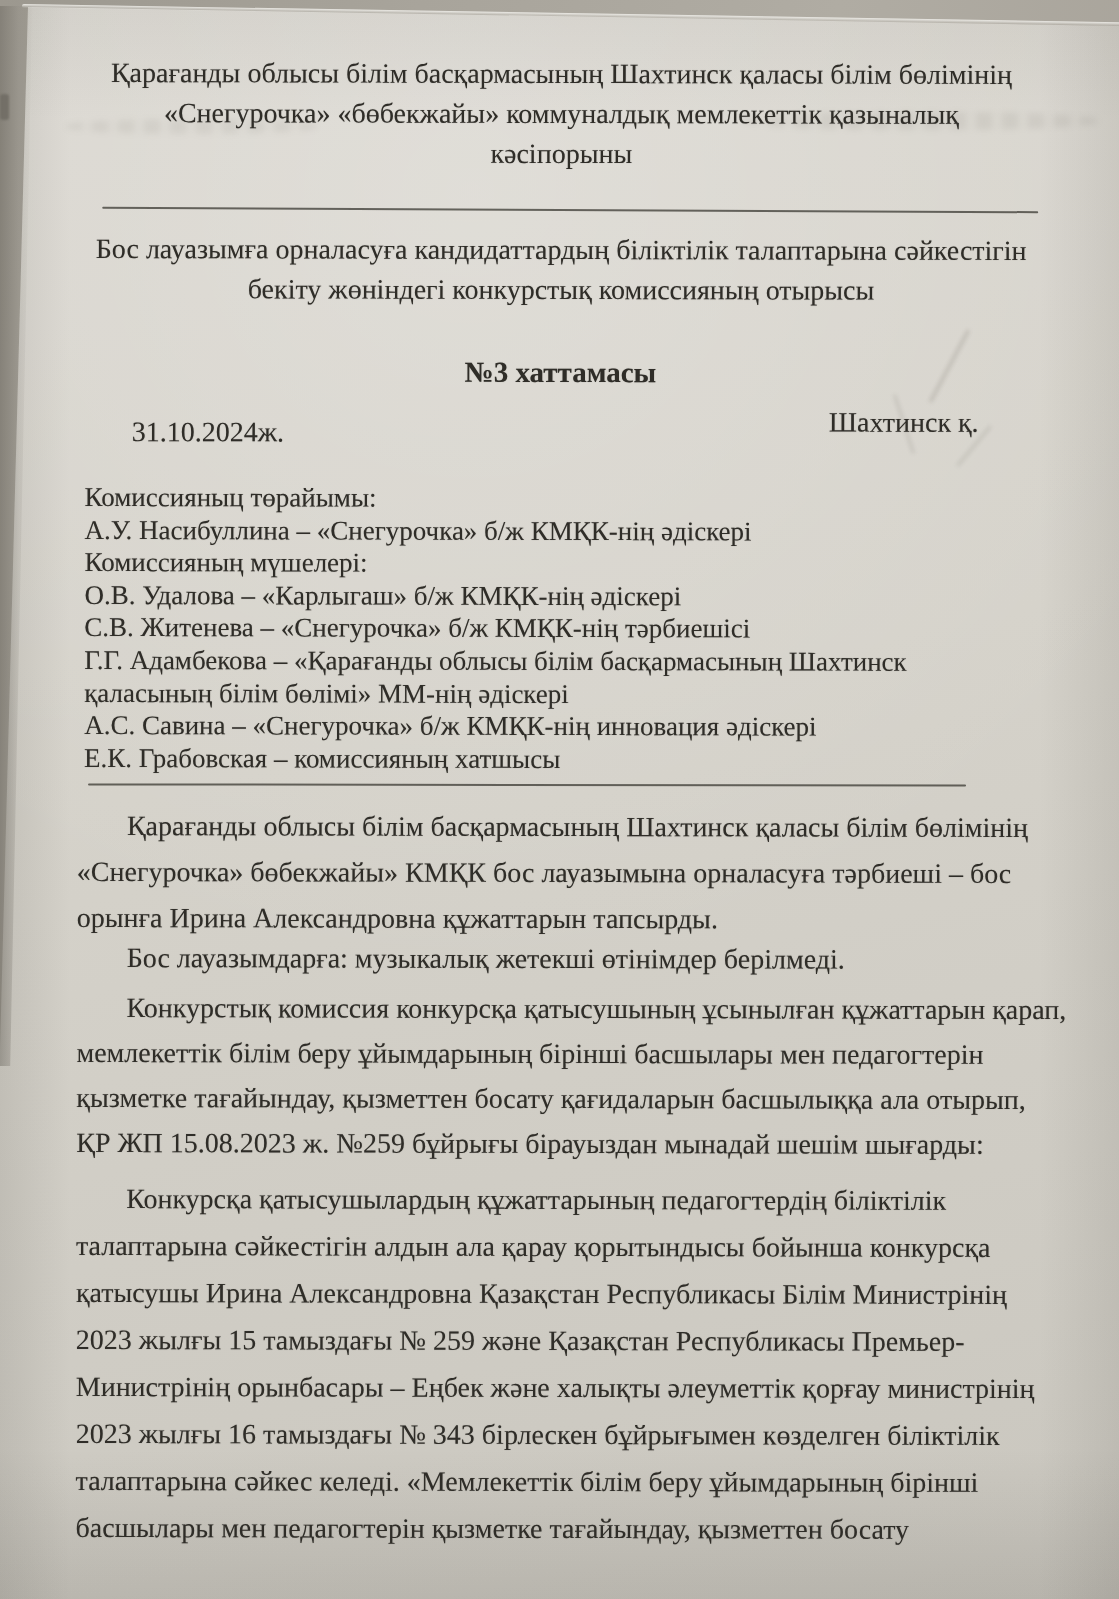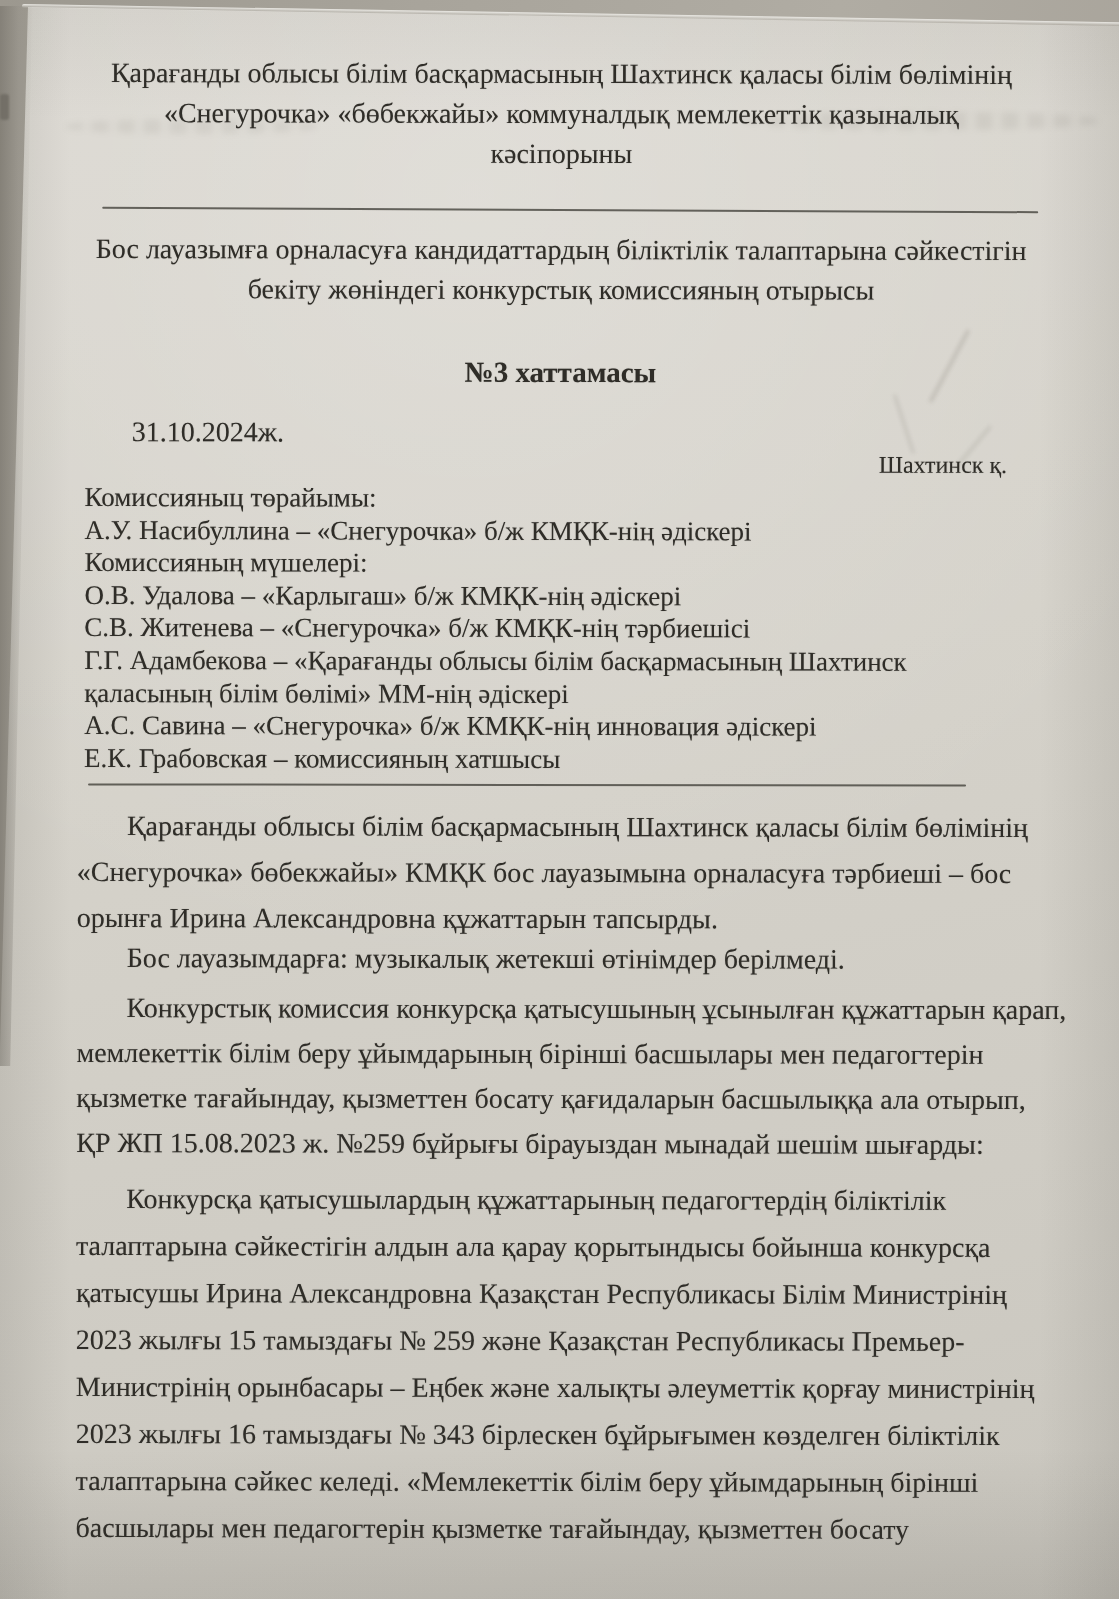--- a/index.html
+++ b/index.html
@@ -69,21 +69,21 @@
   }
   .meeting-title {
     position: absolute; top: 230px; left: 60px; width: 1000px;
     text-align: center; font-size: 28px; line-height: 40px; white-space: nowrap;
   }
   .protocol-title {
     position: absolute; top: 356px; left: 0; width: 1119px;
     text-align: center; font-size: 29px; font-weight: bold;
   }
   .date { position: absolute; top: 417px; left: 87px;  font-size: 28px; margin-left: 44px; }
-  .place { position: absolute; top: 406px; left: 878px; font-size: 24px; margin-top: 45px; }
+  .place { position: absolute; top: 406px; left: 828px; font-size: 28px; }
   .commission {
     position: absolute; top: 482px; left: 84px; width: 1000px;
     font-size: 27px; line-height: 32.6px; white-space: nowrap;
   }
   .para {
     position: absolute; left: 77px; width: 1010px;
     font-size: 28px; white-space: nowrap;
   }
   .para.p1 { top: 804px;  line-height: 46px; }
   .para.p2 { top: 936px;  line-height: 46px; }

